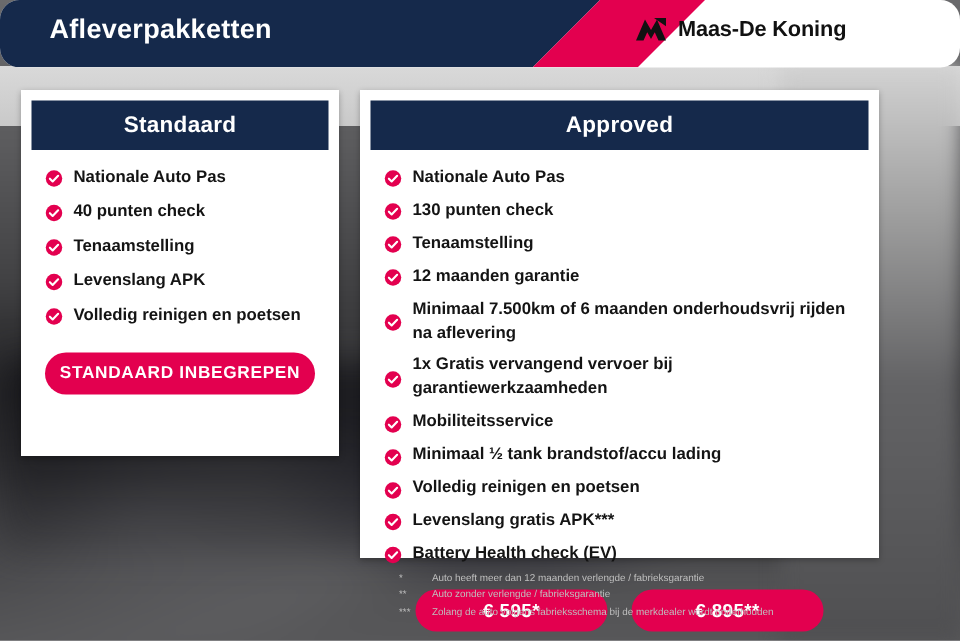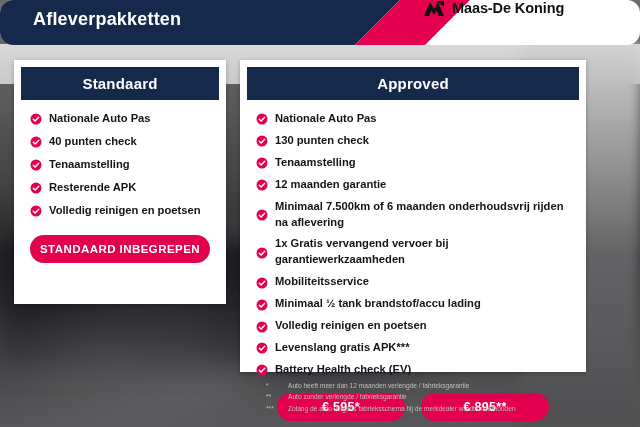--- a/index.html
+++ b/index.html
@@ -54,21 +54,21 @@
   }
   .header-pink {
     position:absolute; left:340px; top:0; height:45px; width:130px;
     background:#e3004f;
     clip-path: polygon(60px 0, 130px 0, 85px 45px, 15px 45px);
   }
   .header-title {
     position:absolute; left:33px; top:9px;
     color:#ffffff; font-size:18px; font-weight:bold; letter-spacing:0.2px;
   }
-  .brand { position:absolute; left:423px; top:0; display:flex; align-items:flex-start; gap:7px; }
+  .brand { position:absolute; left:423px; top:11px; display:flex; align-items:center; gap:7px; }
   .brand-mark { width:22px; height:17px; display:block; }
   .brand-name { color:#111111; font-size:14.5px; font-weight:bold; letter-spacing:-0.1px; }
 
   
   .card {
     position:absolute; background:#ffffff; z-index:4;
     box-shadow: 0 1px 4px rgba(0,0,0,0.28);
   }
   .card-std { left:14px; top:60px; width:212px; height:244px; padding:7px; }
   .card-app { left:240px; top:60px; width:346px; height:312px; padding:7px; }
@@ -160,21 +160,21 @@
             <circle cx="12" cy="12" r="11" fill="#e3004f"></circle>
             <path d="M6.5 12.3 L10.2 16 L17.5 8.4" stroke="#ffffff" stroke-width="2.8" fill="none" stroke-linecap="round" stroke-linejoin="round"></path>
           </svg>
           <span class="feat-txt">Tenaamstelling</span>
         </div>
         <div class="feat">
           <svg class="chk" viewBox="0 0 24 24">
             <circle cx="12" cy="12" r="11" fill="#e3004f"></circle>
             <path d="M6.5 12.3 L10.2 16 L17.5 8.4" stroke="#ffffff" stroke-width="2.8" fill="none" stroke-linecap="round" stroke-linejoin="round"></path>
           </svg>
-          <span class="feat-txt">Resterende APK</span>
+          <span class="feat-txt">Levenslang APK</span>
         </div>
         <div class="feat">
           <svg class="chk" viewBox="0 0 24 24">
             <circle cx="12" cy="12" r="11" fill="#e3004f"></circle>
             <path d="M6.5 12.3 L10.2 16 L17.5 8.4" stroke="#ffffff" stroke-width="2.8" fill="none" stroke-linecap="round" stroke-linejoin="round"></path>
           </svg>
           <span class="feat-txt">Volledig reinigen en poetsen</span>
         </div>
       </div>
     <div class="std-btn-row">

